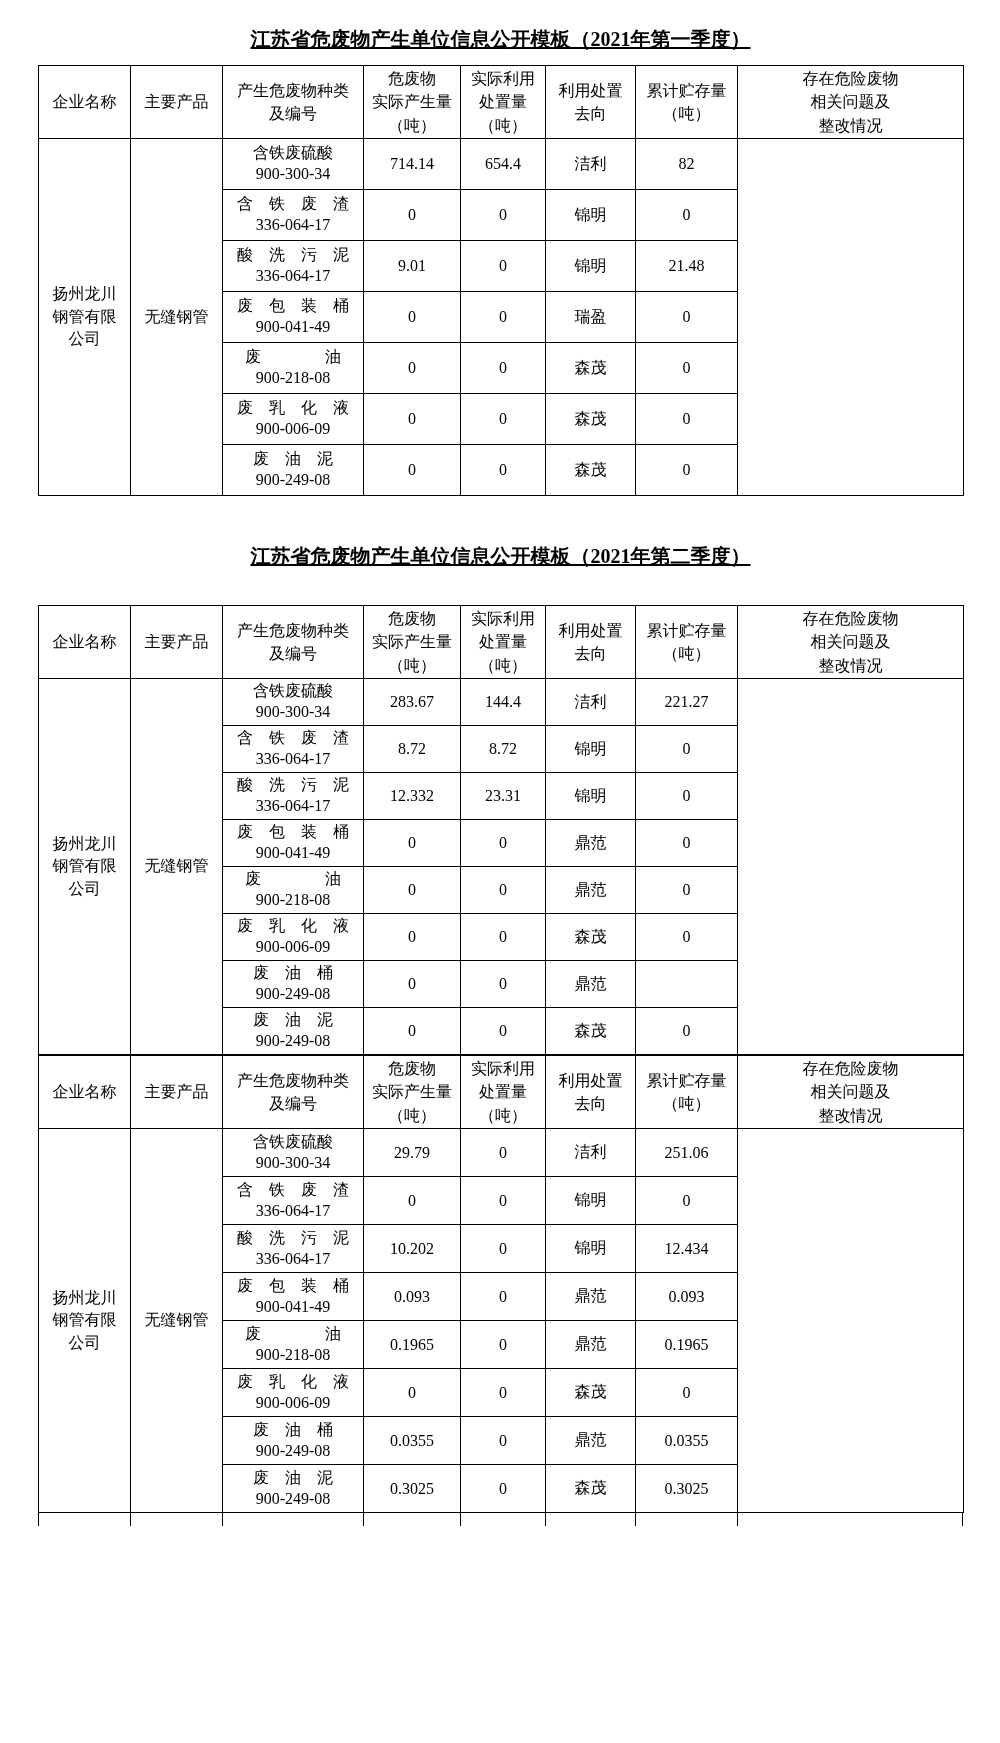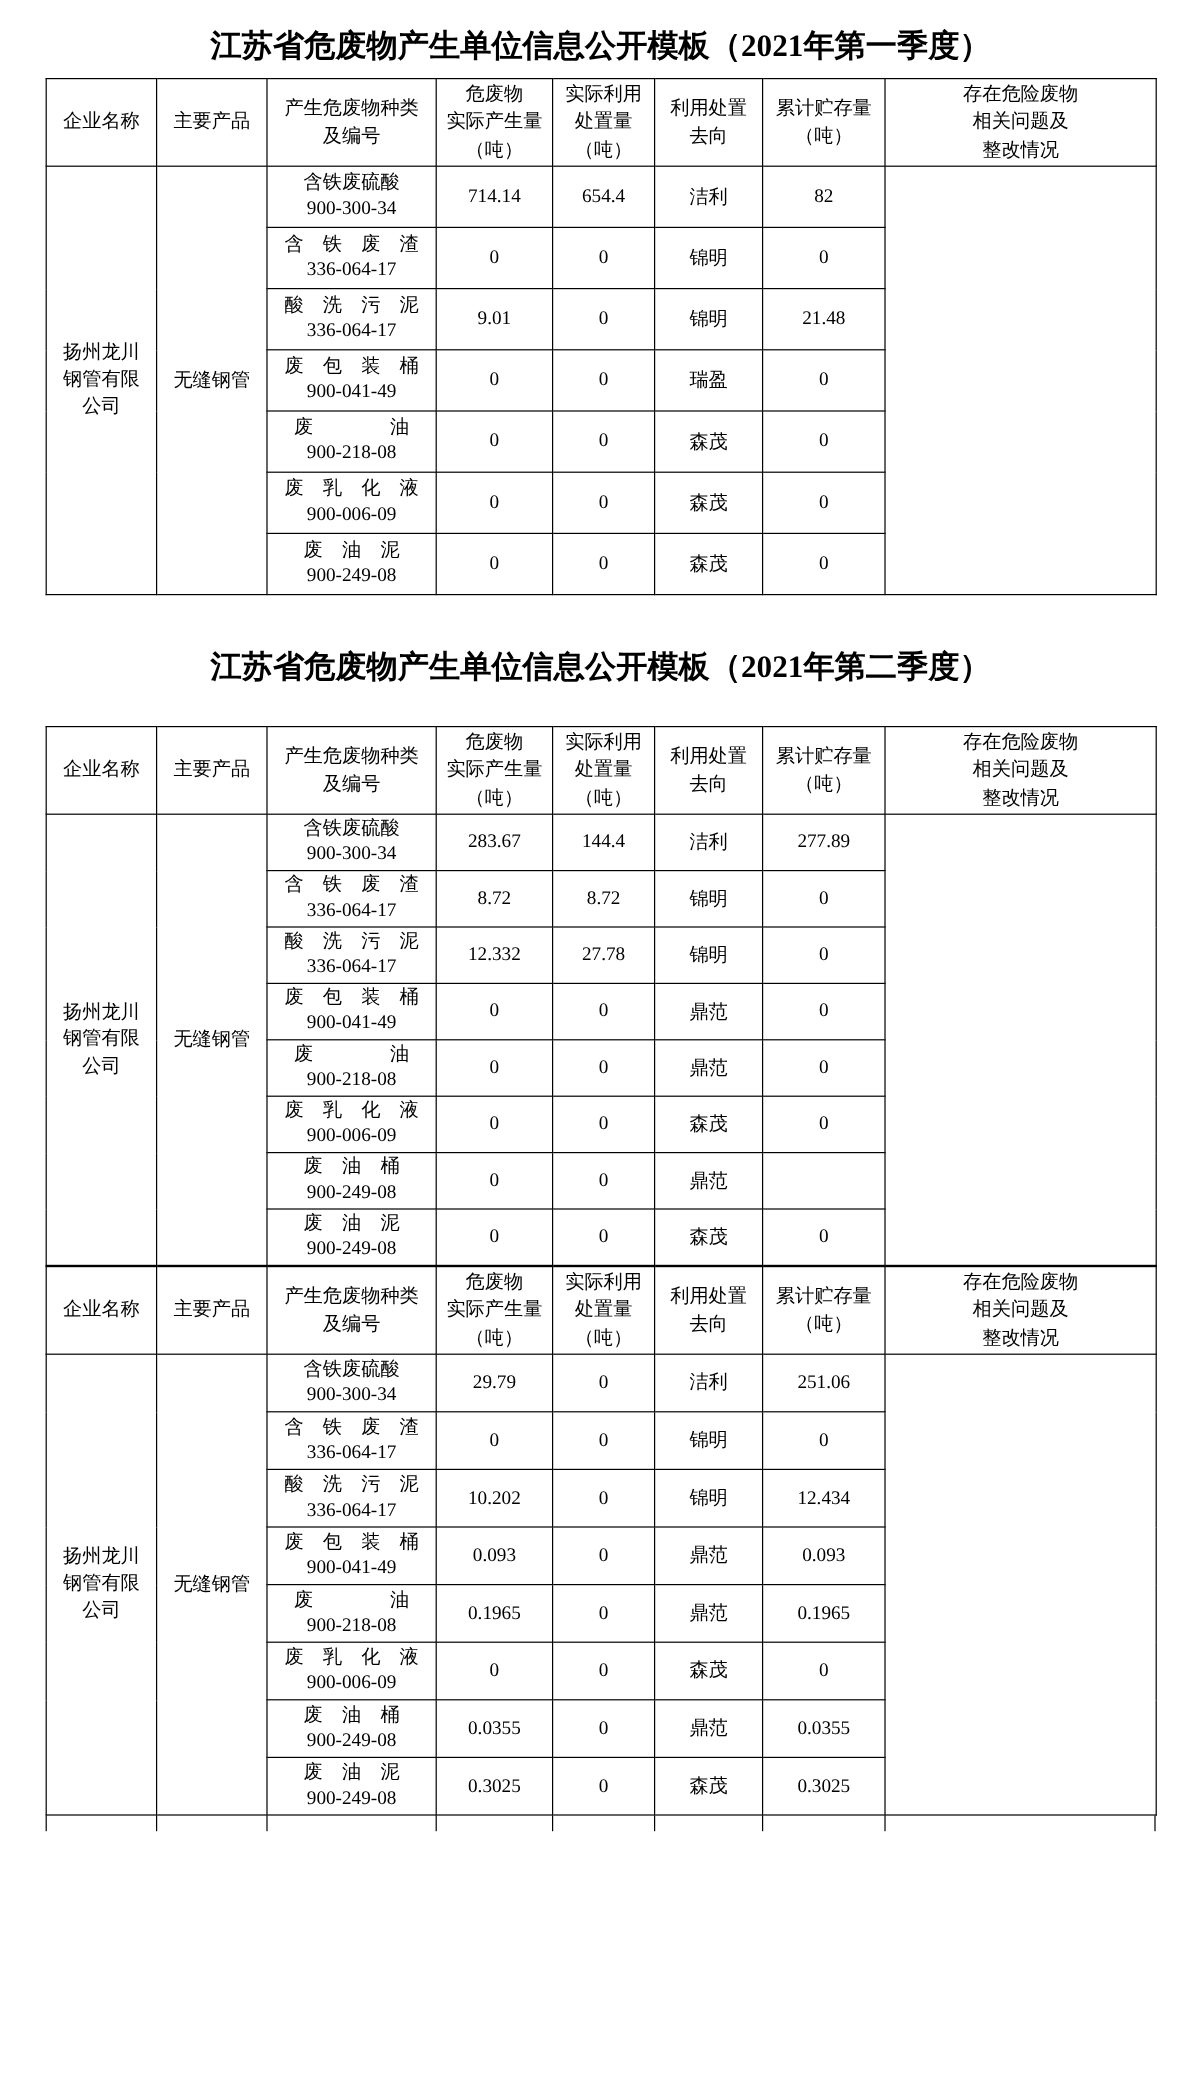--- a/index.html
+++ b/index.html
@@ -2,22 +2,22 @@
 <html><head>
 <meta charset="utf-8">
 <style>
   html,body{margin:0;padding:0;background:#ffffff;}
   .page{
     width:1000px;height:1743px;overflow:hidden;background:#ffffff;
     font-family:"Liberation Serif","DejaVu Serif",serif;color:#000;
   }
   .title{
     font-family:"Liberation Serif","DejaVu Serif",serif;
-    font-weight:bold;font-size:26px;line-height:26px;
-    text-align:center;width:925px;margin-left:38px;
+    font-weight:bold;font-size:20px;line-height:26px;
+    text-align:center;width:925px;margin-left:38px;text-decoration:underline;
   }
   .report-1 .title{margin-top:26px;margin-bottom:13px;}
   .report-2 .title{margin-top:47px;margin-bottom:36px;}
   .report-3 .title{margin-top:106px;margin-bottom:17px;}
   table.report-table{
     border-collapse:collapse;table-layout:fixed;margin-left:38px;
   }
   table.report-table th,
   table.report-table td{
     border:1px solid #000;padding:0 2px;
@@ -196,40 +196,40 @@
 钢管有限
 公司</td>
               <td rowspan="8">无缝钢管</td>
               <td>
                 <div class="wname">含铁废硫酸</div>
                 <div class="wcode">900-300-34</div>
               </td>
               <td>283.67</td>
               <td>144.4</td>
               <td>洁利</td>
-              <td>277.89</td>
+              <td>221.27</td>
               <td rowspan="8"></td>
             </tr>
             <tr>
               <td>
                 <div class="wname">含　铁　废　渣</div>
                 <div class="wcode">336-064-17</div>
               </td>
               <td>8.72</td>
               <td>8.72</td>
               <td>锦明</td>
               <td>0</td>
             </tr>
             <tr>
               <td>
                 <div class="wname">酸　洗　污　泥</div>
                 <div class="wcode">336-064-17</div>
               </td>
               <td>12.332</td>
-              <td>27.78</td>
+              <td>23.31</td>
               <td>锦明</td>
               <td>0</td>
             </tr>
             <tr>
               <td>
                 <div class="wname">废　包　装　桶</div>
                 <div class="wcode">900-041-49</div>
               </td>
               <td>0</td>
               <td>0</td>

